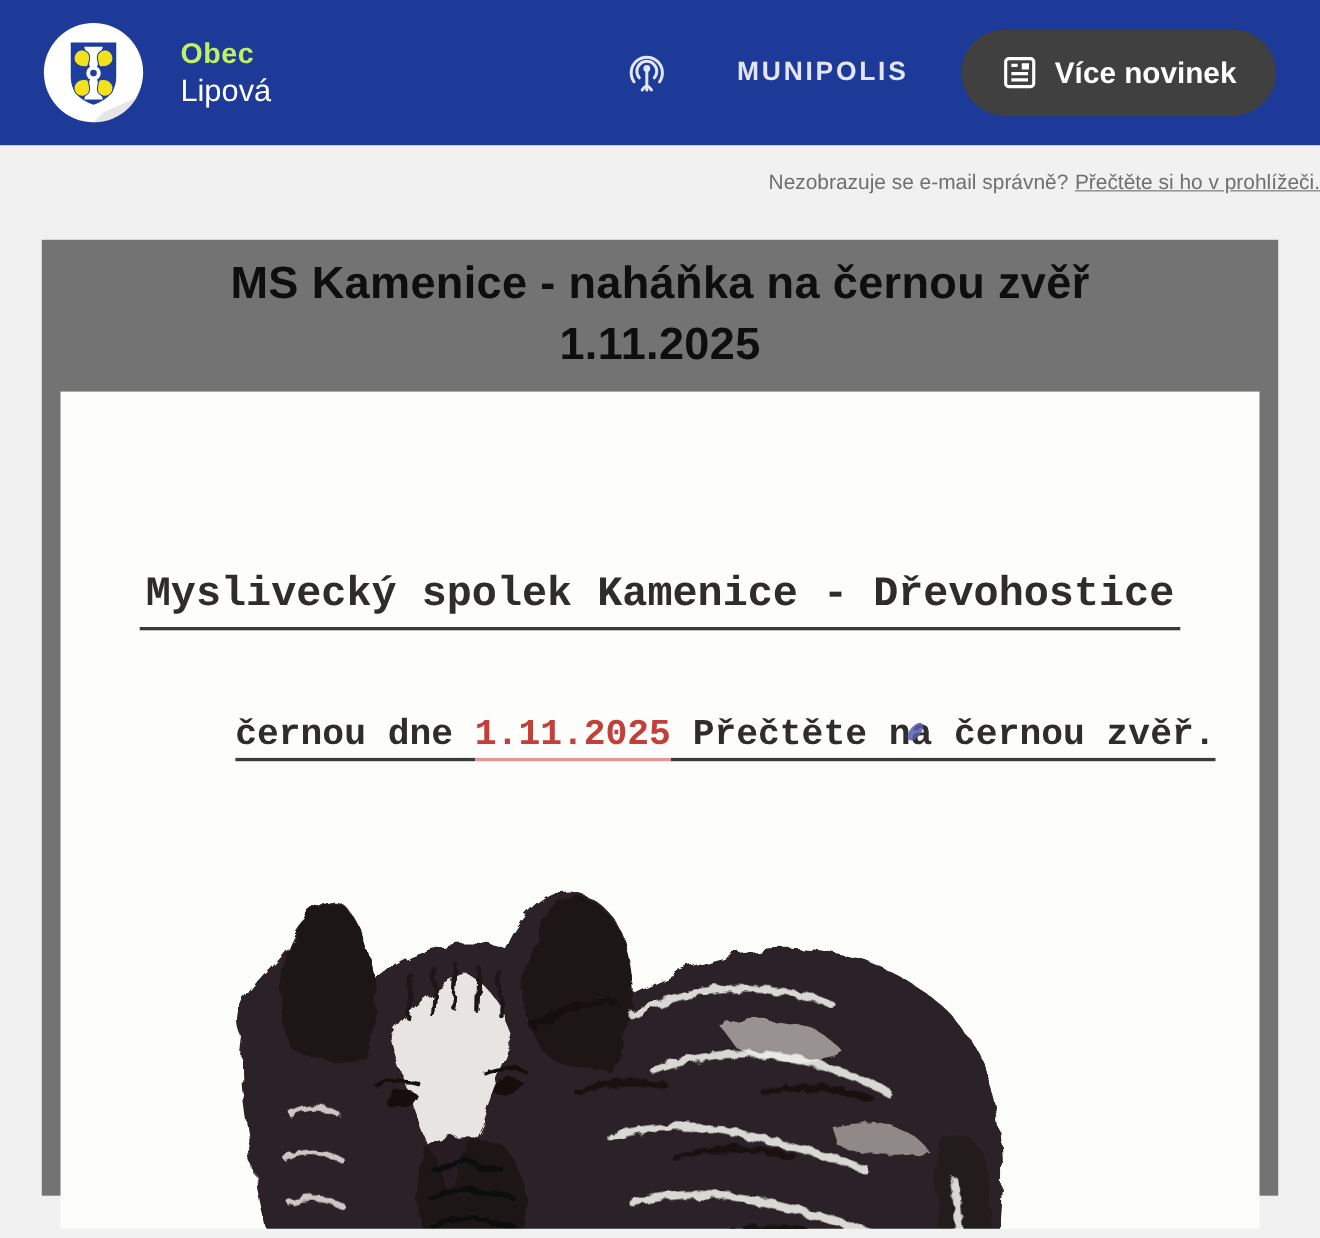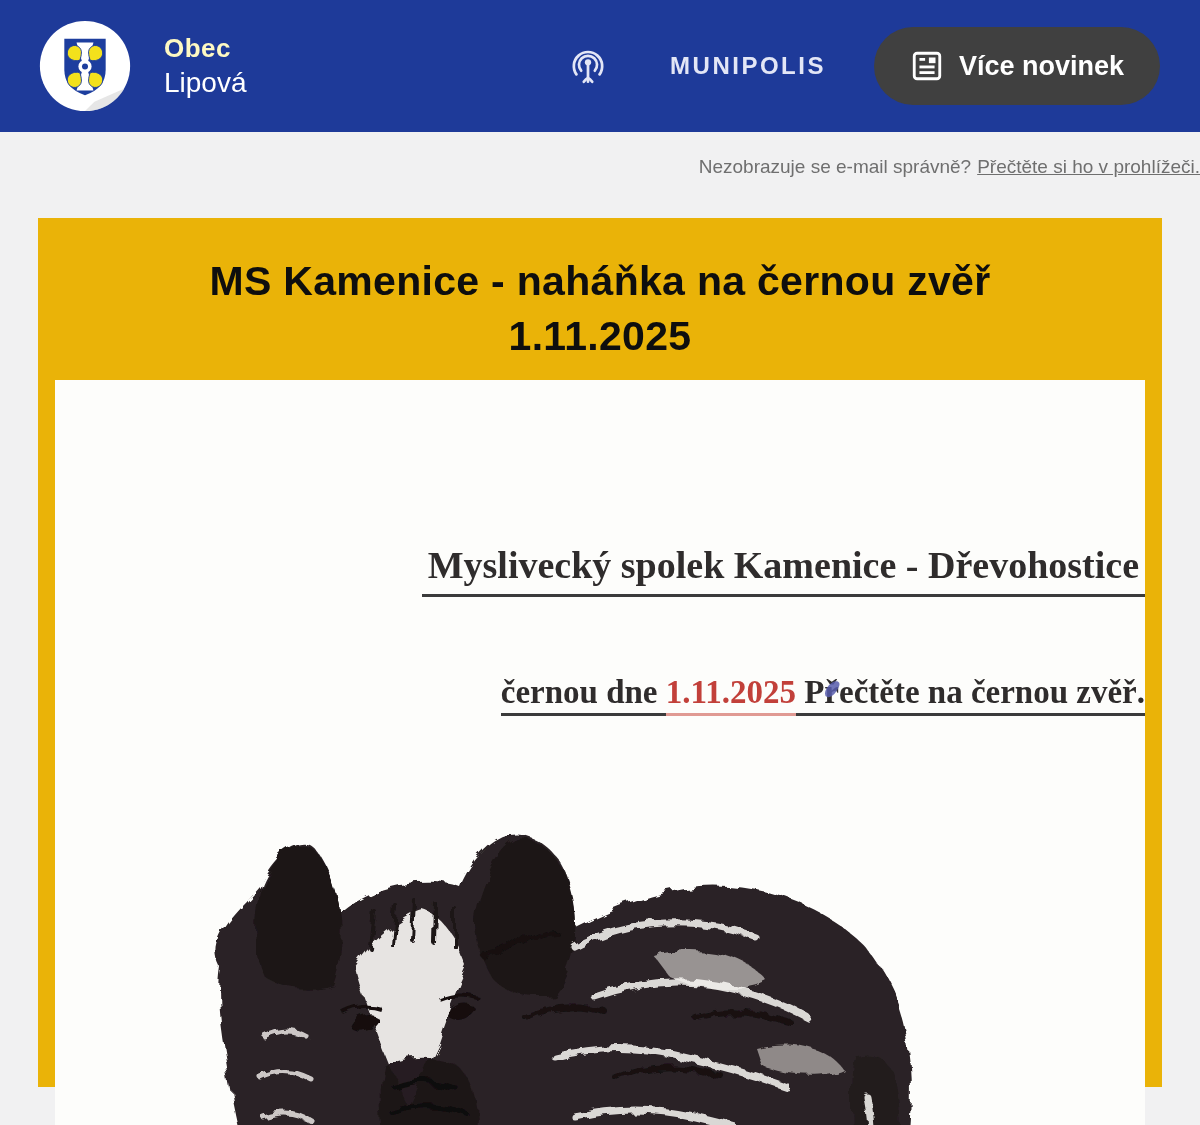--- a/index.html
+++ b/index.html
@@ -4,43 +4,43 @@
 <style>
   * { margin:0; padding:0; box-sizing:border-box; }
   html,body { width:1200px; height:1125px; overflow:hidden;
     font-family:"Liberation Sans", sans-serif; background:#f1f1f2; }
 
   
   .hdr { height:132px; background:#1e3a99; display:flex; align-items:center;
     padding:0 40px 0 38px; }
   .logo-wrap { width:94px; height:94px; flex:0 0 auto; }
   .org { margin-left:32px; }
-  .org-type { font-size:26px; font-weight:bold; color:#fef9c3; letter-spacing:.5px; }
+  .org-type { font-size:26px; font-weight:bold; color:#bef264; letter-spacing:.5px; }
   .org-name { font-size:28px; color:#ffffff; margin-top:3px; }
   .hdr-spacer { flex:1; }
   .brand { display:flex; align-items:center; gap:13px; cursor:pointer; }
   .brand-text { font-size:24px; font-weight:bold; letter-spacing:2.5px; color:#e3e6f6;margin-left:48px; }
   .more-btn { margin-left:48px; height:78px; border:none; border-radius:39px;
     background:#404040; color:#fff; font-family:inherit; font-size:27px; font-weight:bold;
     display:flex; align-items:center; gap:15px; padding:0 36px; cursor:pointer; }
 
   
   .notice { padding-top:24px; text-align:right; font-size:19px; color:#6f6f6f; height:48px; }
   .notice a { color:#6f6f6f; text-decoration:underline; margin-left:6px; cursor:pointer; }
 
   
-  .card { width:1124px; margin:38px auto 0; background:#eab308; padding-top:36px;
+  .card { width:1124px; margin:38px auto 0; background:#737373; padding-top:12px;
     height:869px; }
   .title { text-align:center; font-size:41px; line-height:55px; font-weight:bold;
     color:#0e0e0e; letter-spacing:.3px; }
 
   
   .scan { position:relative; margin:16px 17px 0; background:#fdfdfb; padding-top:158px;
-    text-align:right; height:761px; overflow:hidden;
-    font-family:Liberation Serif, serif; }
+    text-align:center; height:761px; overflow:hidden;
+    font-family:Liberation Mono, monospace; }
   .scan-head { display:inline-block; font-size:38px; font-weight:bold; color:#2f2c2c;
     line-height:54px; border-bottom:3px solid #3b3b3b; padding:0 6px 2px; }
   .scan-line2 { margin-top:26px; font-size:33px; font-weight:bold; color:#2f2c2c;
     line-height:46px; white-space:pre; }
   .scan-line2 .u { border-bottom:3px solid #3b3b3b; padding-bottom:3px; }
   .scan-line2 .date { color:#c2403a; border-bottom:3px solid #e09a93; padding-bottom:3px; }
   .ink-mark { position:absolute; left:772px; top:300px; width:10px; height:18px;
     background:#575cab; border-radius:60% 40% 50% 50%; transform:rotate(20deg) skewX(-12deg);
     opacity:.85; }
   .boar { display:block; margin:56px auto 0; }

